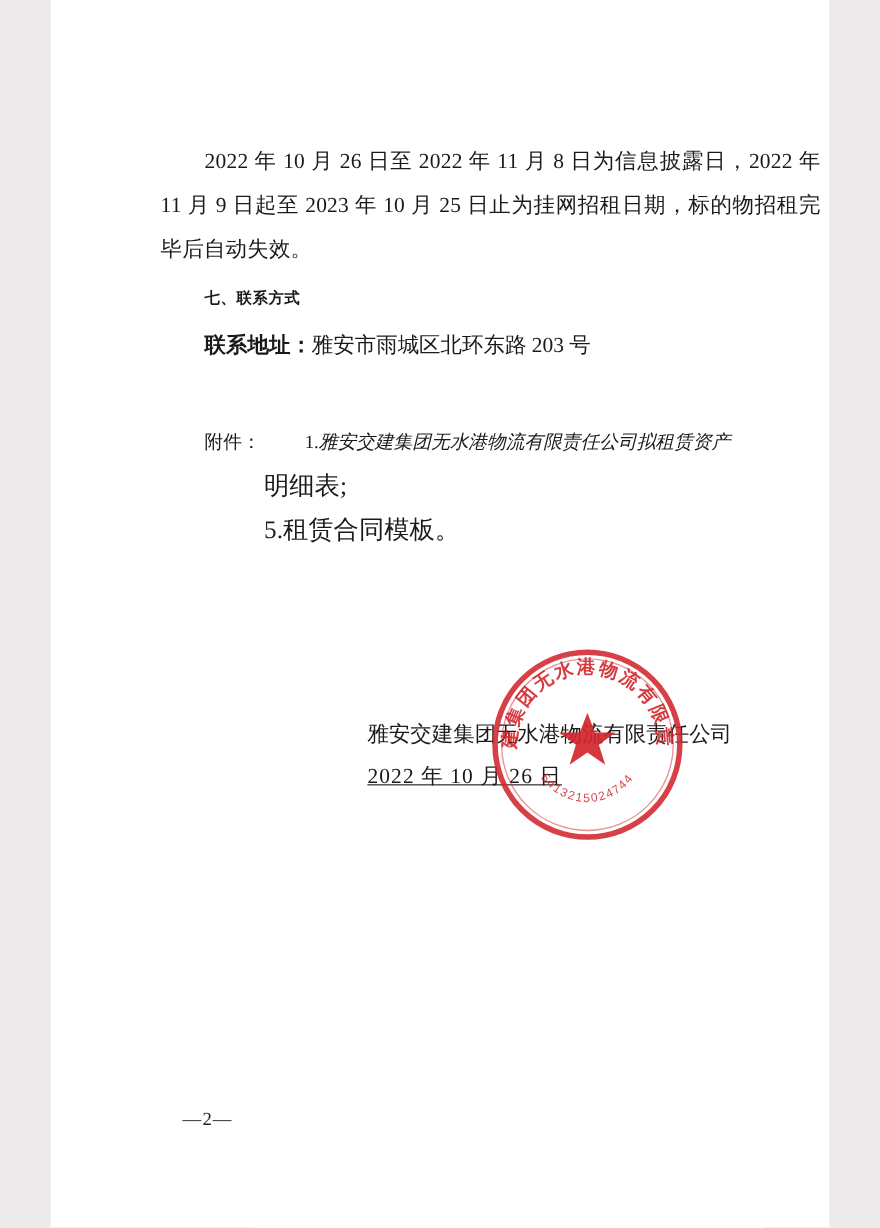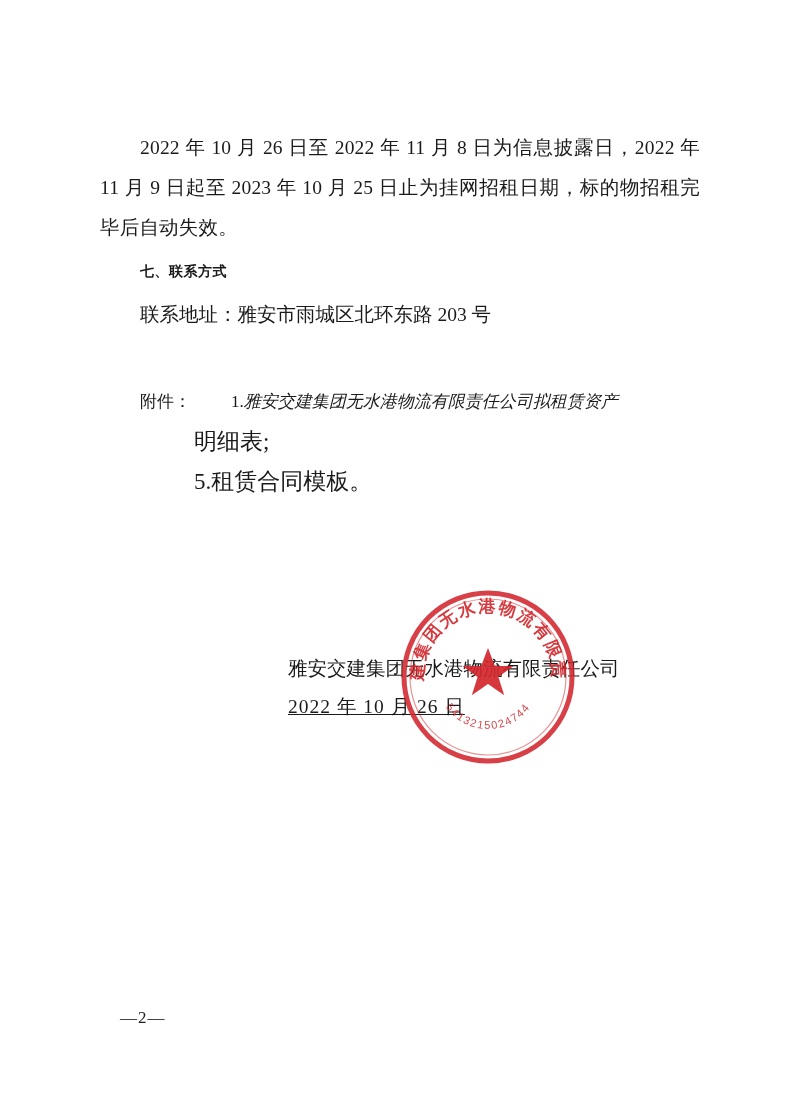--- a/index.html
+++ b/index.html
@@ -2,27 +2,28 @@
 <html><head>
 <meta charset="utf-8">
 <style>
   html, body {
     margin: 0;
     padding: 0;
     background: #eceaea;
   }
   .page {
     position: relative;
-    width: 800px;
+    width: 672px;
     height: 1116px;
     background: #ffffff;
     margin: 0 auto;
     overflow: hidden;
     font-family: "Liberation Serif", "DejaVu Serif", serif;
     color: #1a1a1a;
+    padding-left: 36px;
   }
   .content {
     position: absolute;
     left: 100px;
     top: 128px;
     width: 600px;
   }
   p {
     margin: 0;
     font-size: 19.5px;
@@ -42,21 +43,21 @@
     font-size: 14px;
     line-height: 44px;
     letter-spacing: 0.5px;
   }
   .contact-line {
     text-indent: 40px;
     font-size: 19.5px;
     line-height: 42px;
   }
   .contact-label {
-    font-weight: normal;
+    font-weight: bold;
   }
   .attach-wrap {
     margin-top: 46px;
   }
   .attach-row {
     display: flex;
     font-size: 17px;
     line-height: 40px;
   }
   .attach-lead {

